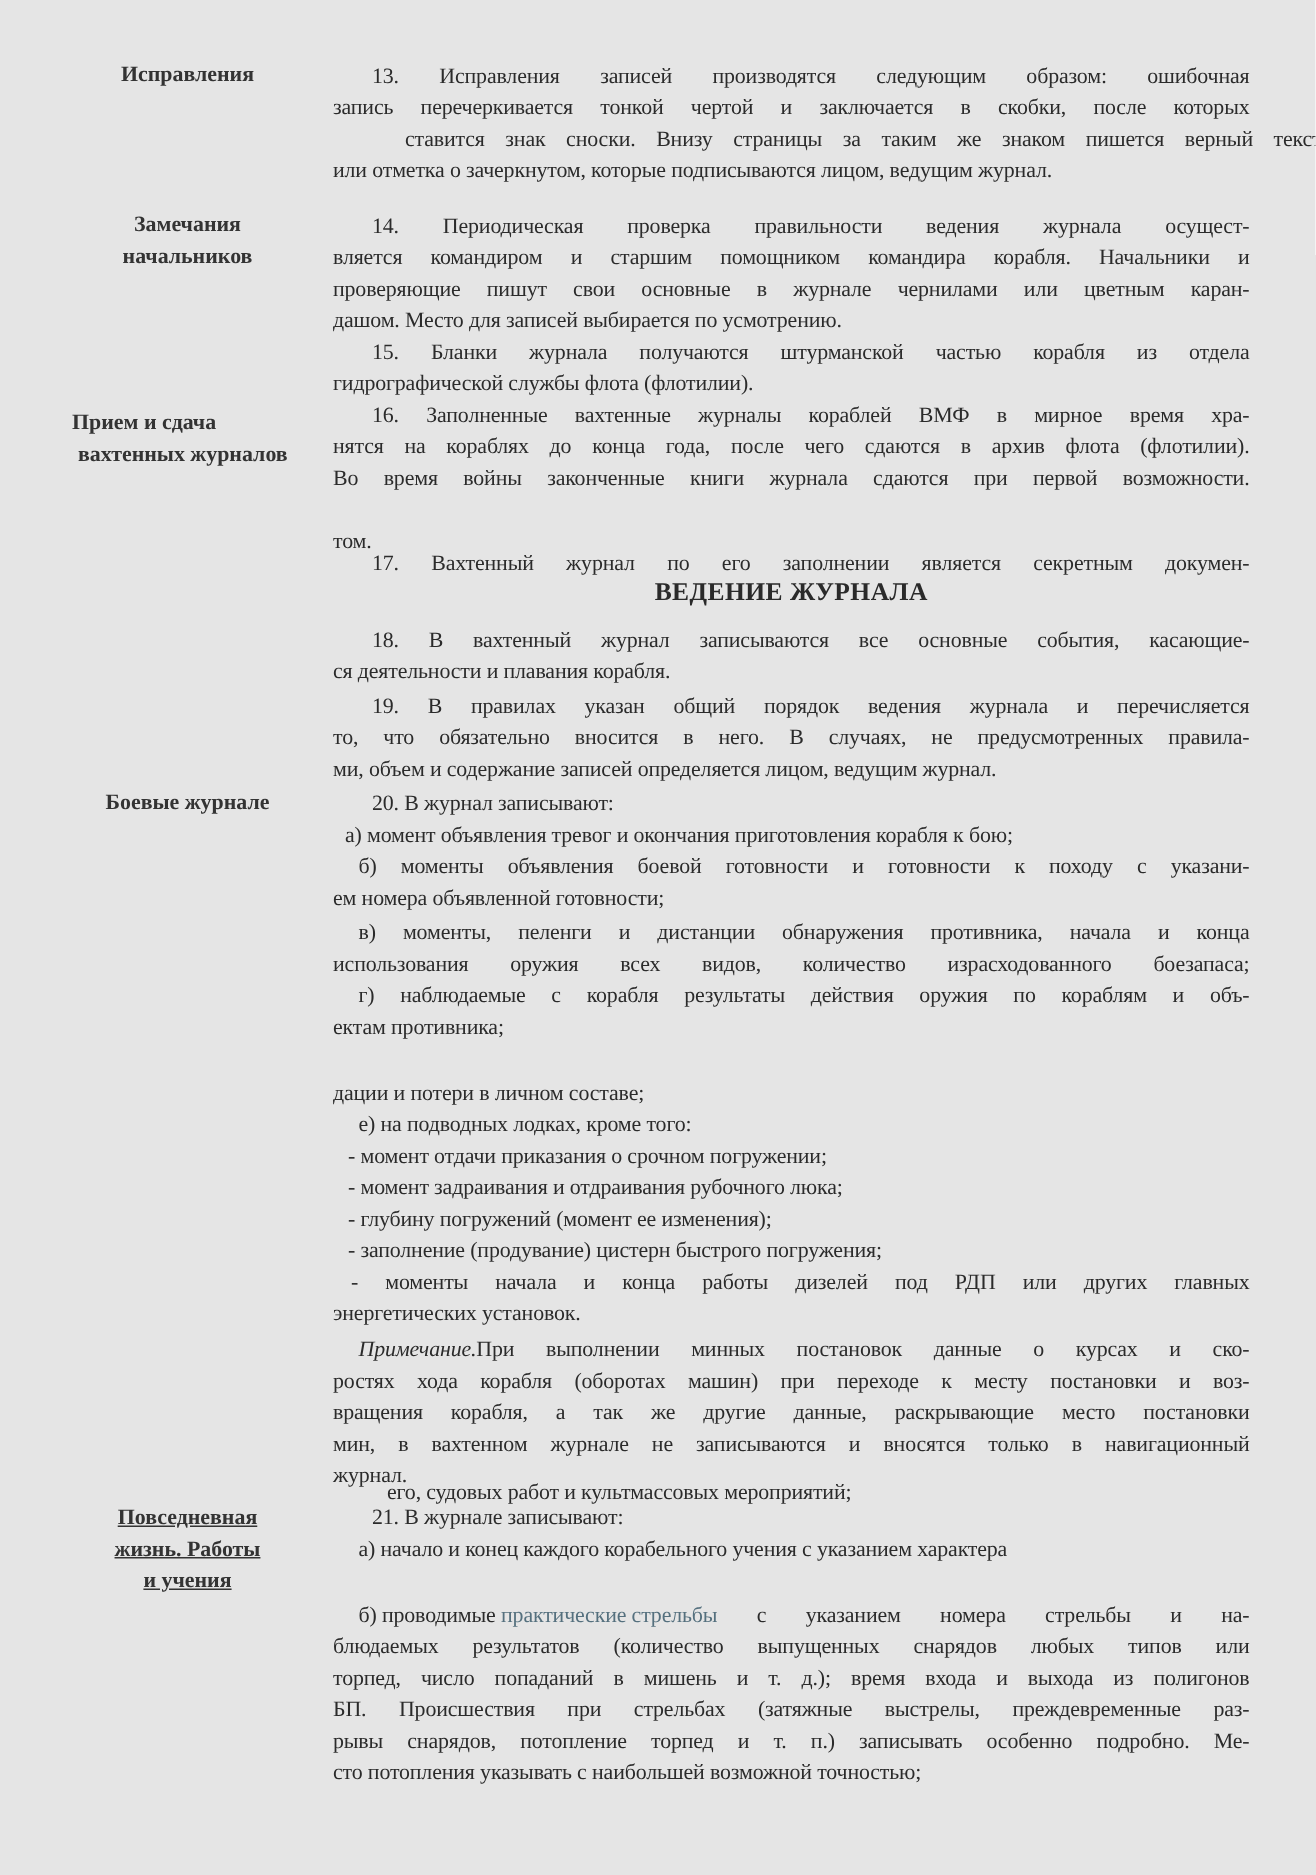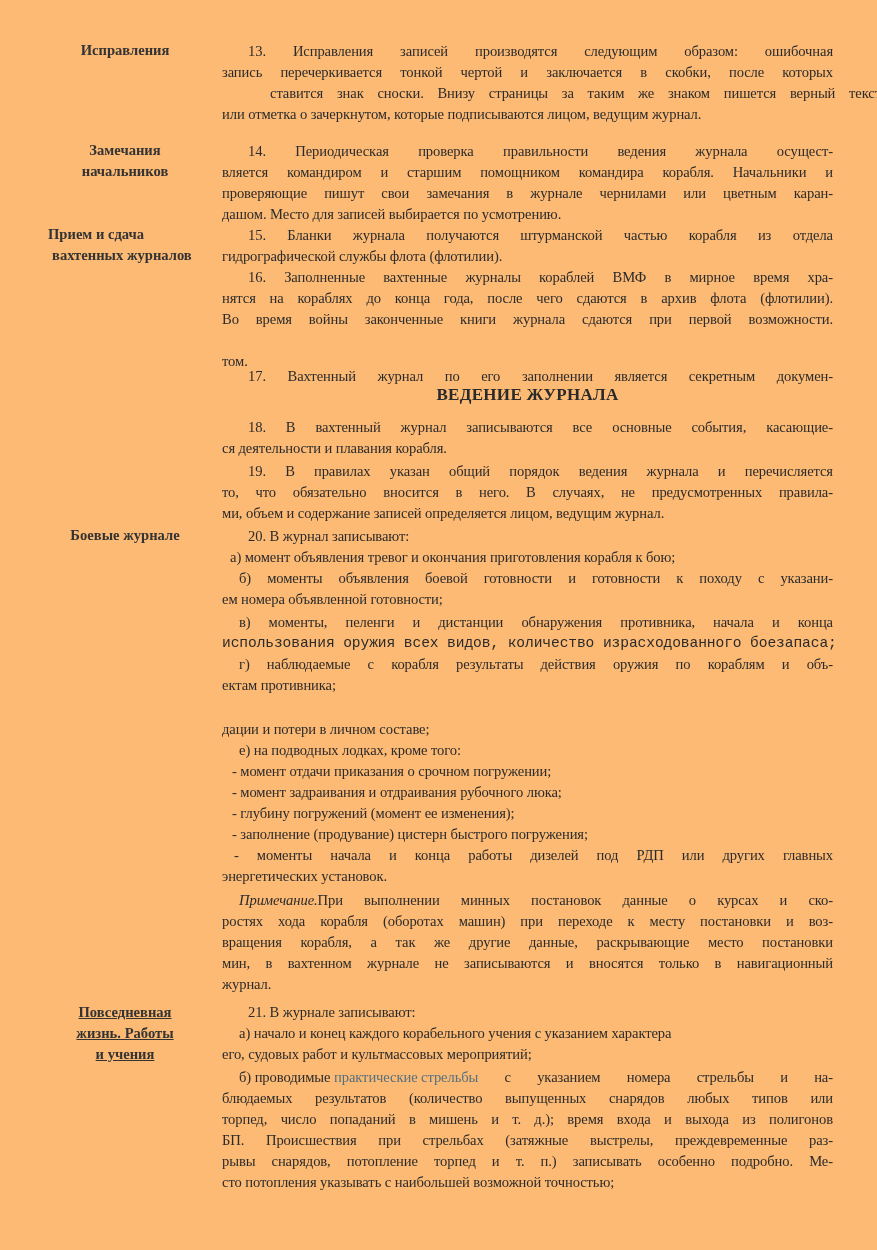--- a/index.html
+++ b/index.html
@@ -1,17 +1,17 @@
 <!DOCTYPE html>
 <html><head>
 <meta charset="utf-8">
 <style>
   html, body { margin: 0; padding: 0; background: #ffffff; }
   body { width: 877px; height: 1250px; position: relative; overflow: hidden; }
-  .page { position: absolute; left: 0; top: 0; width: 877px; height: 1250px; background: #fdba74; }
+  .page { position: absolute; left: 0; top: 0; width: 877px; height: 1250px; background: #e5e5e5; }
   .line {
     position: absolute; left: 222px; width: 611px;
     font-family: "Liberation Serif", "DejaVu Serif", serif;
     font-size: 14.6px; line-height: 18px; color: #2b2b2b;
     white-space: nowrap; text-align: justify; text-align-last: justify;
     letter-spacing: -0.1px;
   }
   .line.last { text-align-last: left; }
   .line.ind { padding-left: 26px; width: 585px; }
   .line.ind2 { padding-left: 30px; width: 581px; }
@@ -35,40 +35,40 @@
 <div class="page">
 
   <div class="margin" style="top:40px;">
     <div>Исправления</div>
   </div>
   <div class="margin" style="top:140px;">
     <div>Замечания</div>
     <div>начальников</div>
   </div>
   <div class="margin" style="top:224px; left:14px; width:200px;">
-    <div style="text-align:left; padding-left:34px;">Прием и сдача</div>
+    <div style="text-align:left; padding-left:34px;margin-top:48px;">Прием и сдача</div>
     <div style="text-align:left; padding-left:38px;">вахтенных журналов</div>
   </div>
   <div class="margin" style="top:525px;">
     <div>Боевые журнале</div>
   </div>
   <div class="margin" style="top:1002px;text-decoration:underline;">
     <div>Повседневная</div>
     <div>жизнь. Работы</div>
     <div>и учения</div>
   </div>
 
   <div class="line ind" style="top:42px;">13.  Исправления записей производятся следующим образом: ошибочная</div>
   <div class="line" style="top:63px;">запись перечеркивается тонкой чертой и заключается в скобки, после которых</div>
   <div class="line" style="top:84px;margin-left:48px;">ставится знак сноски. Внизу страницы за таким же знаком пишется верный текст</div>
   <div class="line last" style="top:105px;">или отметка о зачеркнутом, которые подписываются лицом, ведущим журнал.</div>
 
   <div class="line ind" style="top:142px;">14.  Периодическая проверка правильности ведения журнала осущест-</div>
   <div class="line" style="top:163px;">вляется командиром и старшим помощником командира корабля. Начальники и</div>
-  <div class="line" style="top:184px;">проверяющие пишут свои замечания в журнале чернилами или цветным каран-</div>
+  <div class="line" style="top:184px;">проверяющие пишут свои основные в журнале чернилами или цветным каран-</div>
   <div class="line last" style="top:205px;">дашом. Место для записей выбирается по усмотрению.</div>
 
   <div class="line ind" style="top:226px;">15.  Бланки журнала получаются штурманской частью корабля из отдела</div>
   <div class="line last" style="top:247px;">гидрографической службы флота (флотилии).</div>
 
   <div class="line ind" style="top:268px;">16.  Заполненные вахтенные журналы кораблей ВМФ в мирное время хра-</div>
   <div class="line" style="top:289px;">нятся на кораблях до конца года, после чего сдаются в архив флота (флотилии).</div>
   <div class="line" style="top:310px;">Во время войны законченные книги журнала сдаются при первой возможности.</div>
 
   <div class="line ind" style="top:331px;margin-top:36px;">17.  Вахтенный журнал по его заполнении является секретным докумен-</div>
@@ -81,21 +81,21 @@
 
   <div class="line ind" style="top:462px;">19.  В правилах указан общий порядок ведения журнала и перечисляется</div>
   <div class="line" style="top:483px;">то, что обязательно вносится в него. В случаях, не предусмотренных правила-</div>
   <div class="line last" style="top:504px;">ми, объем и содержание записей определяется лицом, ведущим журнал.</div>
 
   <div class="line ind last" style="top:527px;">20.  В журнал записывают:</div>
   <div class="line ind2 last" style="top:548px; padding-left:8px;">а) момент объявления тревог и окончания приготовления корабля к бою;</div>
   <div class="line ind" style="top:569px; padding-left:17px; width:594px;">б) моменты объявления боевой готовности и готовности к походу с указани-</div>
   <div class="line last" style="top:590px;">ем номера объявленной готовности;</div>
   <div class="line ind" style="top:613px; padding-left:17px; width:594px;">в) моменты, пеленги и дистанции обнаружения противника, начала и конца</div>
-  <div class="line" style="top:634px;font-family:Liberation Mono, monospace;">использования оружия всех видов, количество израсходованного боезапаса;</div>
+  <div class="line" style="top:634px;">использования оружия всех видов, количество израсходованного боезапаса;</div>
   <div class="line ind" style="top:655px; padding-left:17px; width:594px;">г) наблюдаемые с корабля результаты действия оружия по кораблям и объ-</div>
   <div class="line last" style="top:676px;">ектам противника;</div>
   <div class="line last" style="top:720px;">дации и потери в личном составе;</div>
   <div class="line last" style="top:741px; padding-left:17px;">е) на подводных лодках, кроме того:</div>
   <div class="line last" style="top:762px; padding-left:10px;">- момент отдачи приказания о срочном погружении;</div>
   <div class="line last" style="top:783px; padding-left:10px;">- момент задраивания и отдраивания рубочного люка;</div>
   <div class="line last" style="top:804px; padding-left:10px;">- глубину погружений (момент ее изменения);</div>
   <div class="line last" style="top:825px; padding-left:10px;">- заполнение (продувание) цистерн быстрого погружения;</div>
   <div class="line" style="top:846px; padding-left:12px; width:599px;">- моменты начала и конца работы дизелей под РДП или других главных</div>
   <div class="line last" style="top:867px;">энергетических установок.</div>
@@ -104,21 +104,21 @@
     <span class="it">Примечание.</span>
     <span style="flex:1; text-align:justify; text-align-last:justify;"> При выполнении минных постановок данные о курсах и ско-</span>
   </div>
   <div class="line" style="top:933px;">вращения корабля, а так же другие данные, раскрывающие место постановки</div>
   <div class="line" style="top:912px;">ростях хода корабля (оборотах машин) при переходе к месту постановки и воз-</div>
   <div class="line" style="top:954px;">мин, в вахтенном журнале не записываются и вносятся только в навигационный</div>
   <div class="line last" style="top:975px;">журнал.</div>
 
   <div class="line ind last" style="top:1003px;">21.  В журнале записывают:</div>
   <div class="line last" style="top:1024px; padding-left:17px;">а) начало и конец каждого корабельного учения с указанием характера</div>
-  <div class="line last" style="top:1045px;">его, судовых работ и культмассовых мероприятий;</div>
+  <div class="line last" style="top:986px;margin-left:36px;">его, судовых работ и культмассовых мероприятий;</div>
 
   <div class="line" style="top:1068px; padding-left:17px; width:594px; display:flex;">
     <span style="white-space:pre;">б) проводимые </span>
     <span class="tint">практические стрельбы</span>
     <span style="flex:1; white-space:pre; text-align:justify; text-align-last:justify;"> с указанием номера стрельбы и на-</span>
   </div>
   <div class="line" style="top:1089px;">блюдаемых результатов (количество выпущенных снарядов любых типов или</div>
   <div class="line" style="top:1110px;">торпед, число попаданий в мишень и т. д.); время входа и выхода из полигонов</div>
   <div class="line" style="top:1131px;">БП. Происшествия при стрельбах (затяжные выстрелы, преждевременные раз-</div>
   <div class="line" style="top:1152px;">рывы снарядов, потопление торпед и т. п.) записывать особенно подробно. Ме-</div>

